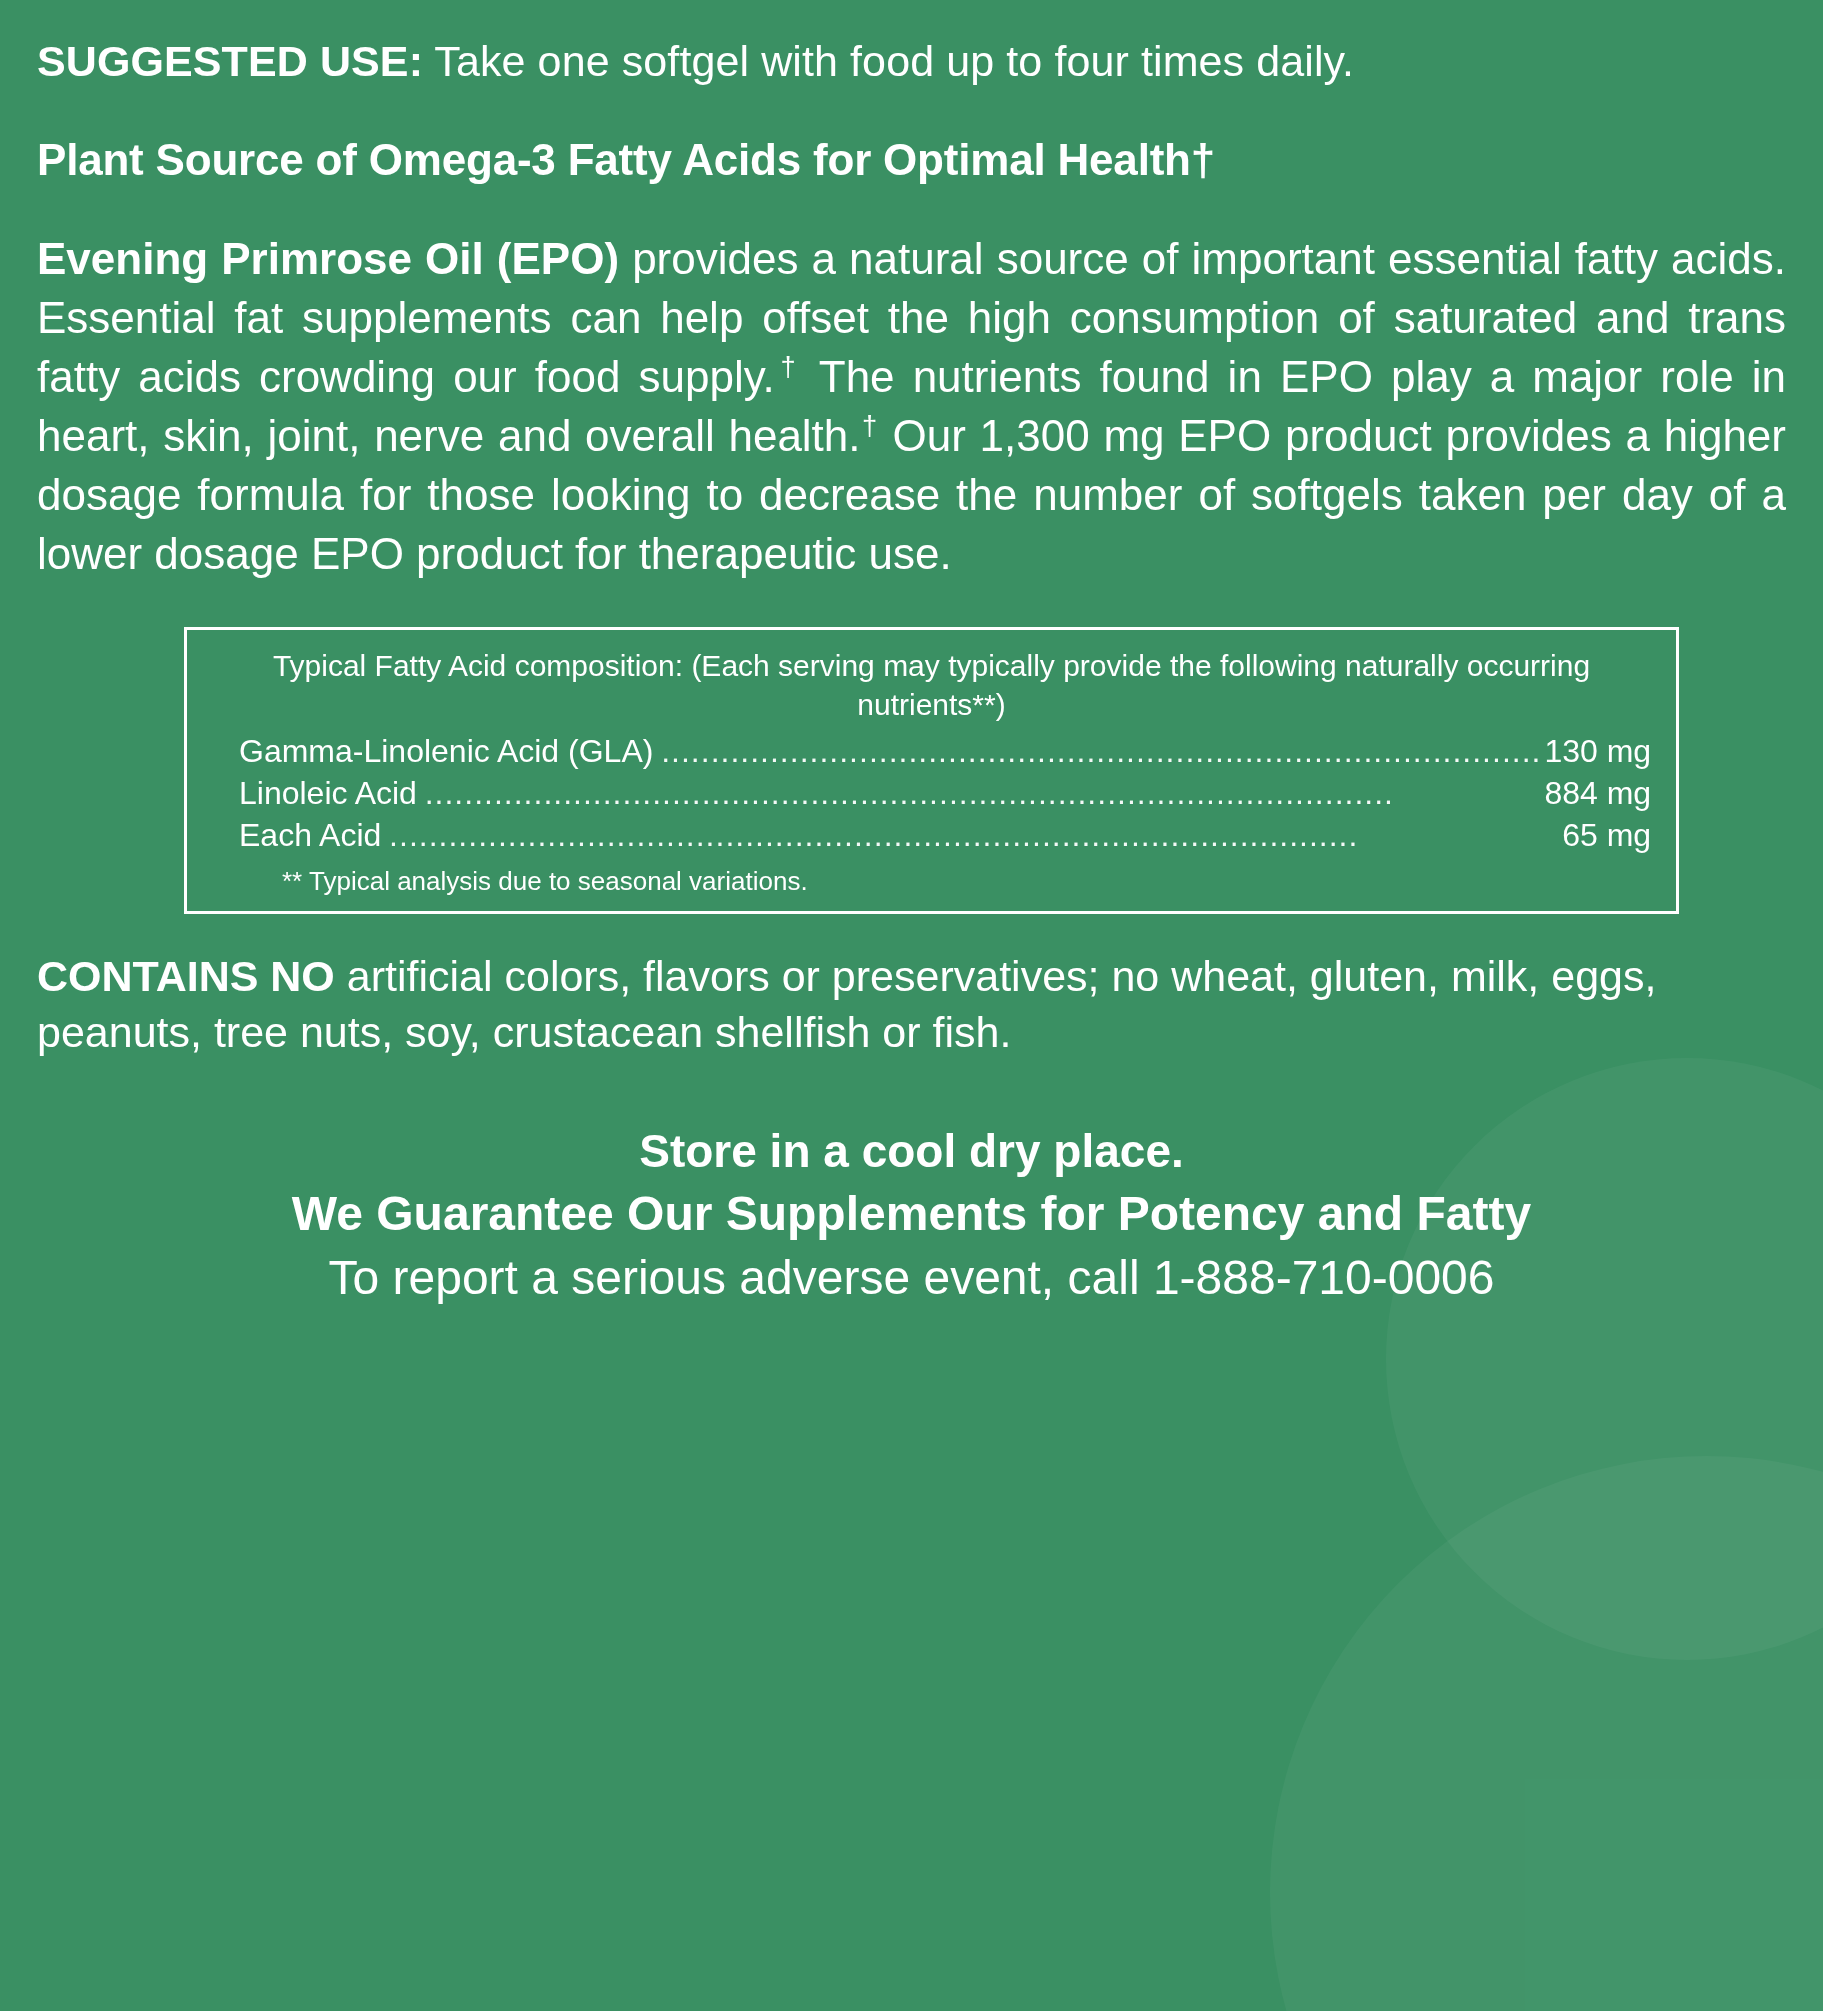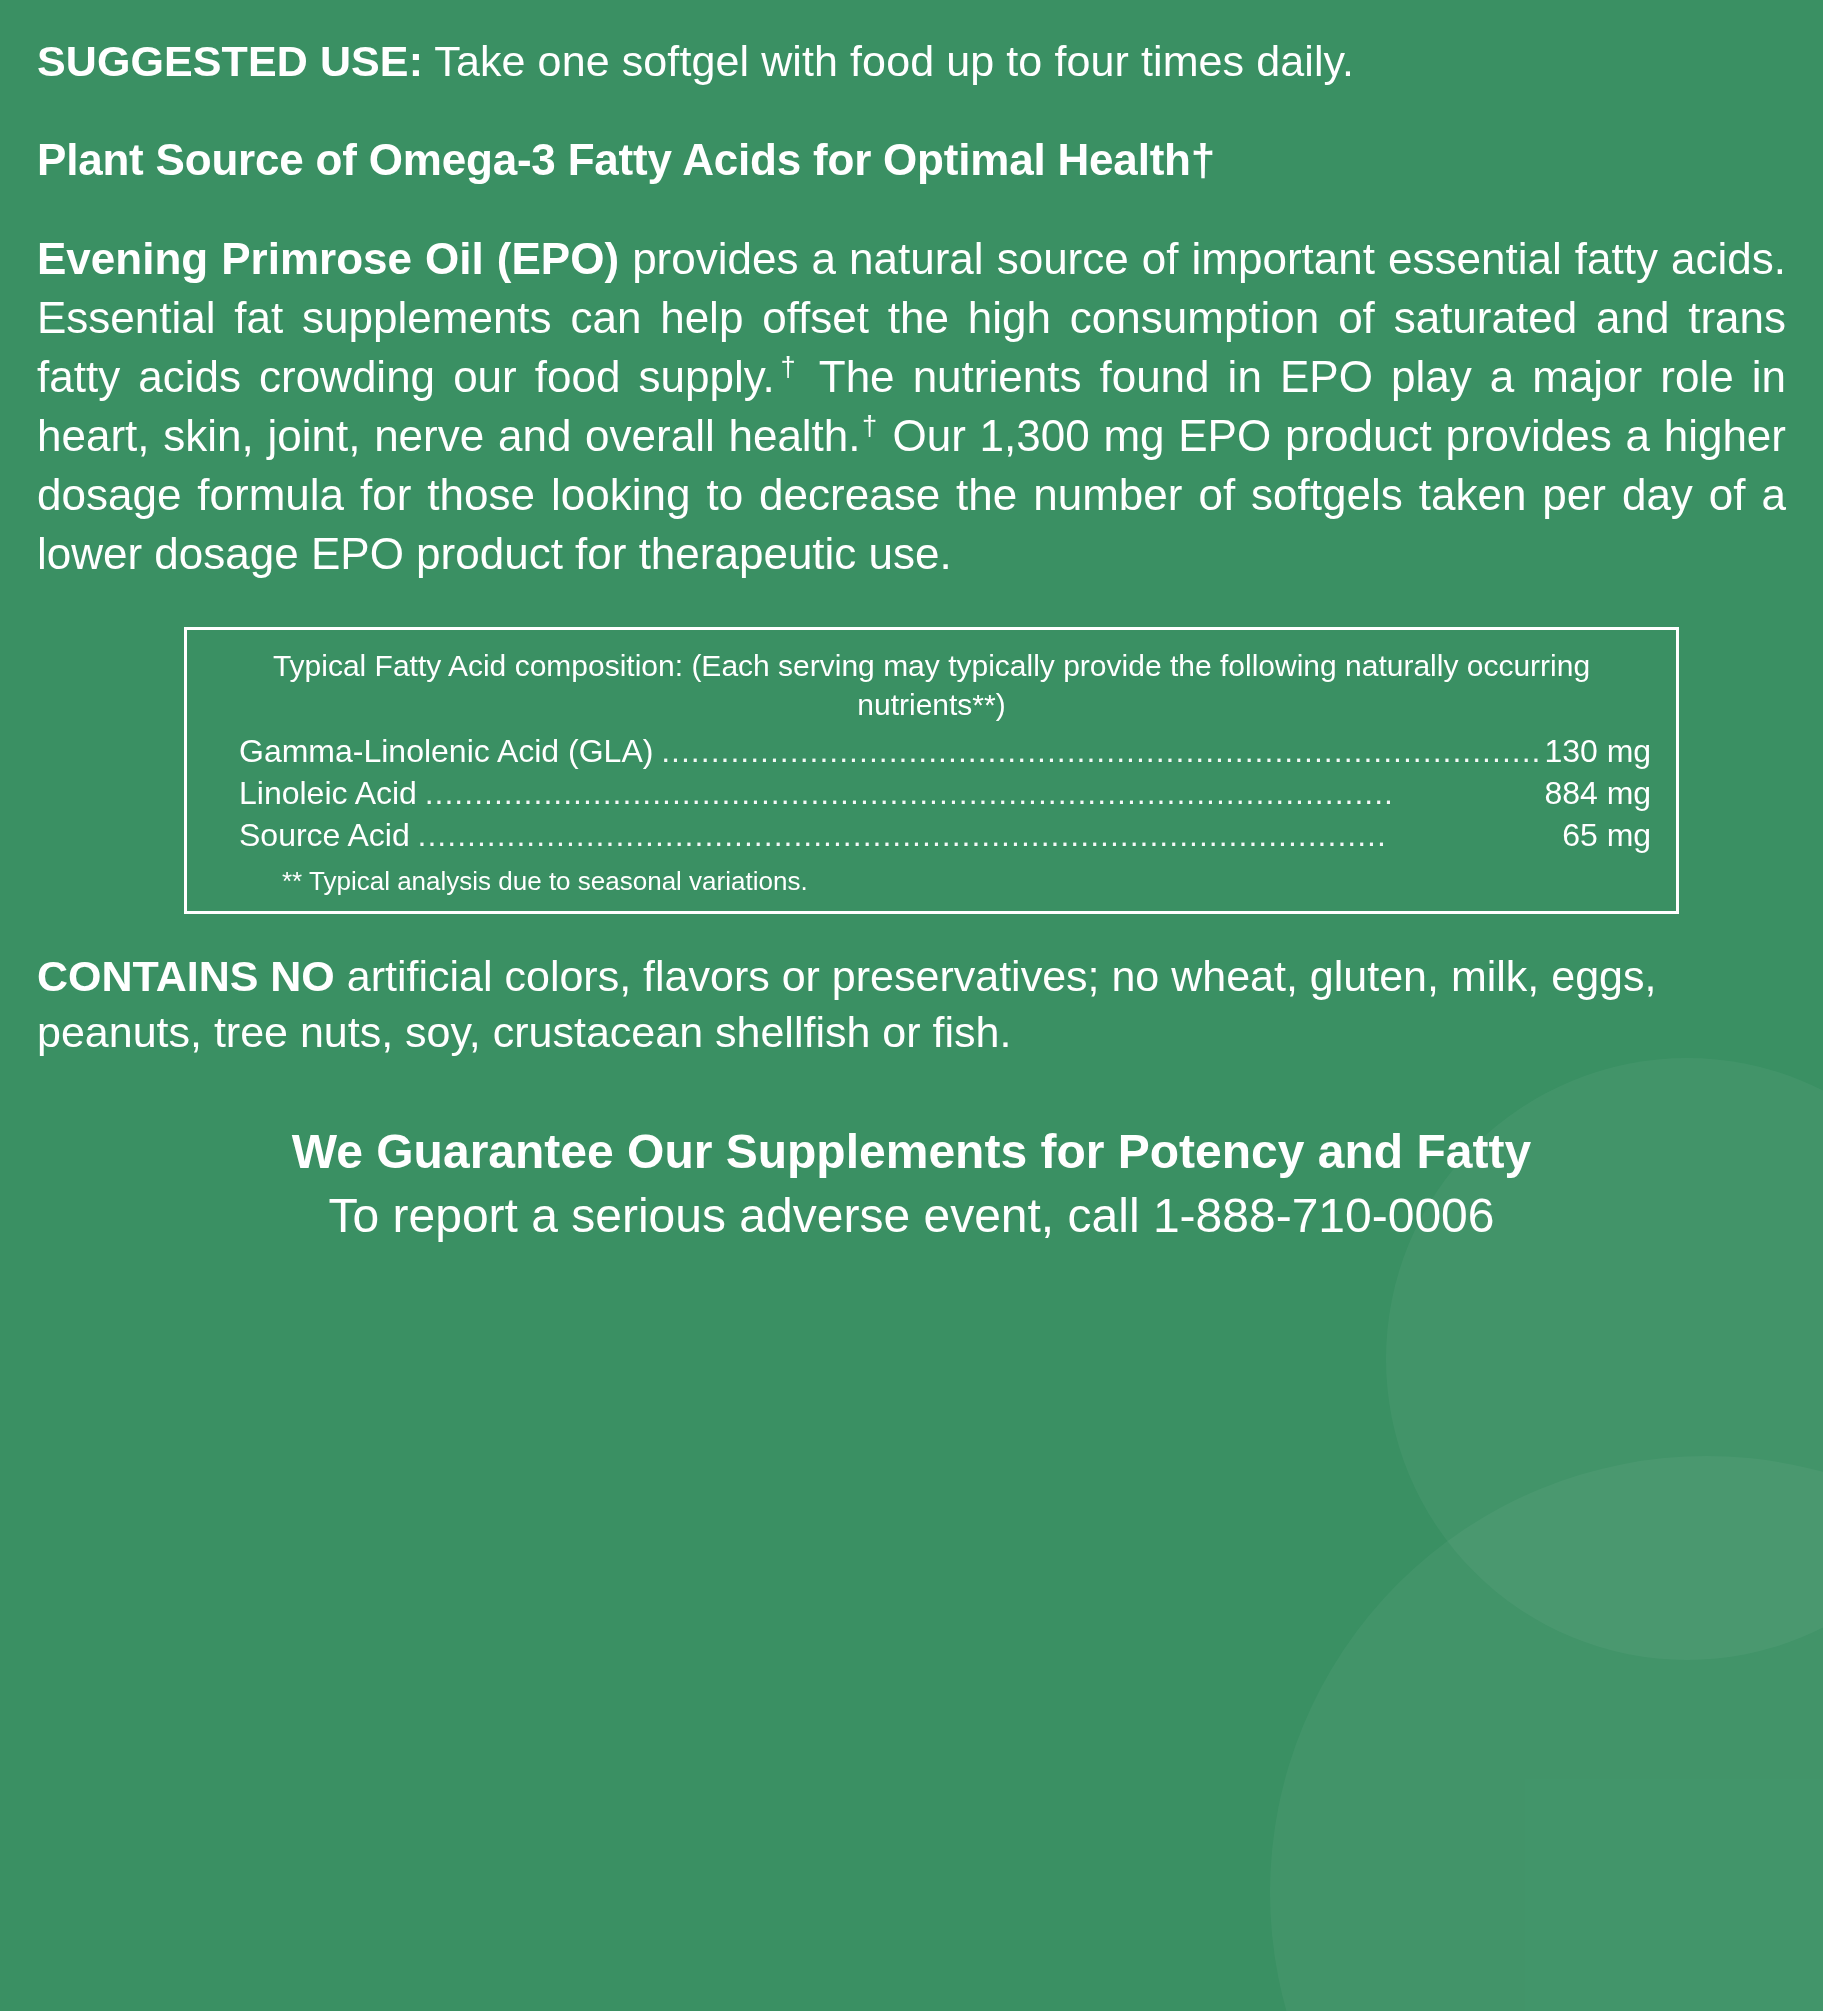--- a/index.html
+++ b/index.html
@@ -181,32 +181,33 @@
       <span class="fatty-value">130 mg</span>
     </div>
 
     <div class="fatty-row">
       <span class="fatty-name">Linoleic Acid</span>
       <span class="dots">..................................................................................................</span>
       <span class="fatty-value">884 mg</span>
     </div>
 
     <div class="fatty-row">
-      <span class="fatty-name">Source Acid</span>
+      <span class="fatty-name">Each Acid</span>
       <span class="dots">..................................................................................................</span>
       <span class="fatty-value">65 mg</span>
     </div>
 
     <div class="fatty-note">** Typical analysis due to seasonal variations.</div>
   </div>
 
   <p class="contains-no">
     <span class="strong">CONTAINS NO</span><span> artificial colors, flavors or preservatives; no wheat, gluten, milk, eggs, peanuts, tree nuts, soy, crustacean shellfish or fish.</span>
   </p>
 
   <div class="center-block">
+    <div class="store-line">Store in a cool dry place.</div>
     <div class="guarantee-line">We Guarantee Our Supplements for Potency and Fatty</div>
     <div class="report-line">To report a serious adverse event, call 1-888-710-0006</div>
   </div>
 
 
 </div>
 
 
 </body></html>

